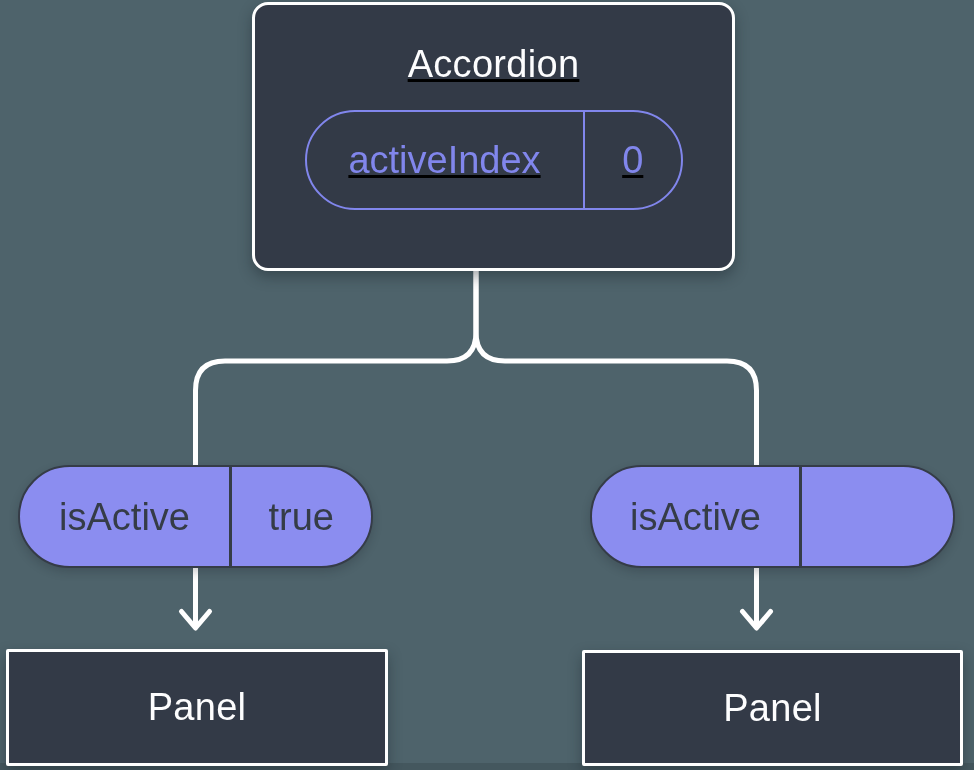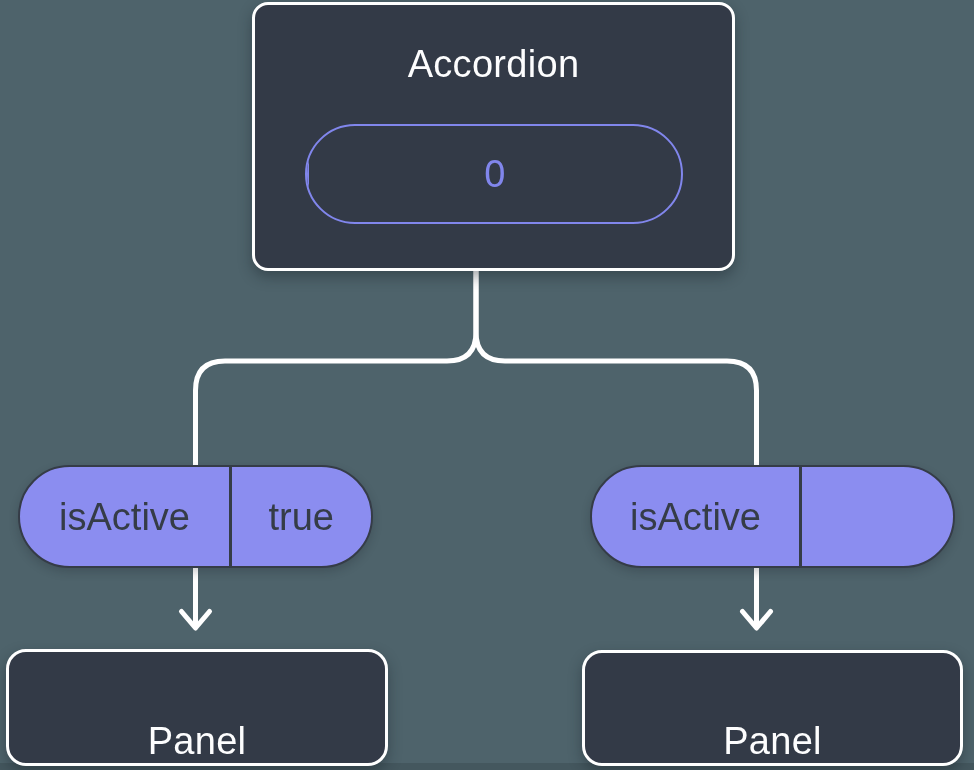--- a/index.html
+++ b/index.html
@@ -22,21 +22,21 @@
   .node{
     position:absolute;
     background:var(--node-fill);
     border:3.5px solid var(--node-border);
     box-shadow:0 6px 14px rgba(22,28,38,0.38);
     z-index:2;
   }
   .root-node{
     left:252px;top:2px;width:483px;height:269px;border-radius:16px;
     display:flex;flex-direction:column;align-items:center;
-    padding-top:38px;gap:37px;
+    padding-top:38px;gap:23px;text-decoration:underline;
   }
   .node-title{
     color:var(--light-text);font-size:38px;font-weight:500;line-height:1.15;
     letter-spacing:0.3px;
   }
   .pill{
     display:flex;align-items:stretch;border-radius:60px;overflow:hidden;z-index:2;
   }
   .state-pill{
     width:378px;height:100px;border:2.5px solid var(--accent-purple);
@@ -54,21 +54,21 @@
   .prop-pill-left .pill-key{width:209px;}
   .prop-pill-right{left:590px;top:465px;width:365px;}
   .prop-pill-right .pill-key{width:207px;}
   .pill-key,.pill-value{
     display:flex;align-items:center;justify-content:center;
     font-size:38px;font-weight:500;line-height:1;
   }
   .pill-value{flex:1;}
 
   .panel-node{
-    display:flex;align-items:flex-end;justify-content:center;border-radius:20px;
+    display:flex;align-items:center;justify-content:center;border-radius:2px;
   }
   .panel-left{left:6px;top:649px;width:382px;height:117px;}
   .panel-right{left:582px;top:650px;width:381px;height:116px;}
   .panel-label{color:var(--light-text);font-size:38px;font-weight:500;letter-spacing:0.3px;}
 
   .bottom-shade{
     position:absolute;left:0;bottom:0;width:974px;height:7px;
     background:rgba(10,16,24,0.14);z-index:0;
   }
 </style>
@@ -82,20 +82,21 @@
     <path d="M476 264 L476 332 Q476 361 505 361 L727 361 Q756.5 361 756.5 390.5 L756.5 467" fill="none" stroke="#ffffff" stroke-width="5"></path>
     <path d="M195.5 563 L195.5 626" fill="none" stroke="#ffffff" stroke-width="5"></path>
     <path d="M181.5 611.5 L195.5 628 L209.5 611.5" fill="none" stroke="#ffffff" stroke-width="5" stroke-linecap="round" stroke-linejoin="round"></path>
     <path d="M756.5 563 L756.5 626" fill="none" stroke="#ffffff" stroke-width="5"></path>
     <path d="M742.5 611.5 L756.5 628 L770.5 611.5" fill="none" stroke="#ffffff" stroke-width="5" stroke-linecap="round" stroke-linejoin="round"></path>
   </svg>
 
   <div class="node root-node">
     <div class="node-title">Accordion</div>
     <div class="pill state-pill">
+      <span class="pill-key">activeIndex</span>
       <span class="pill-divider"></span>
       <span class="pill-value">0</span>
     </div>
   </div>
 
   <div class="pill prop-pill prop-pill-left">
     <span class="pill-key">isActive</span>
     <span class="pill-divider"></span>
     <span class="pill-value">true</span>
   </div>

